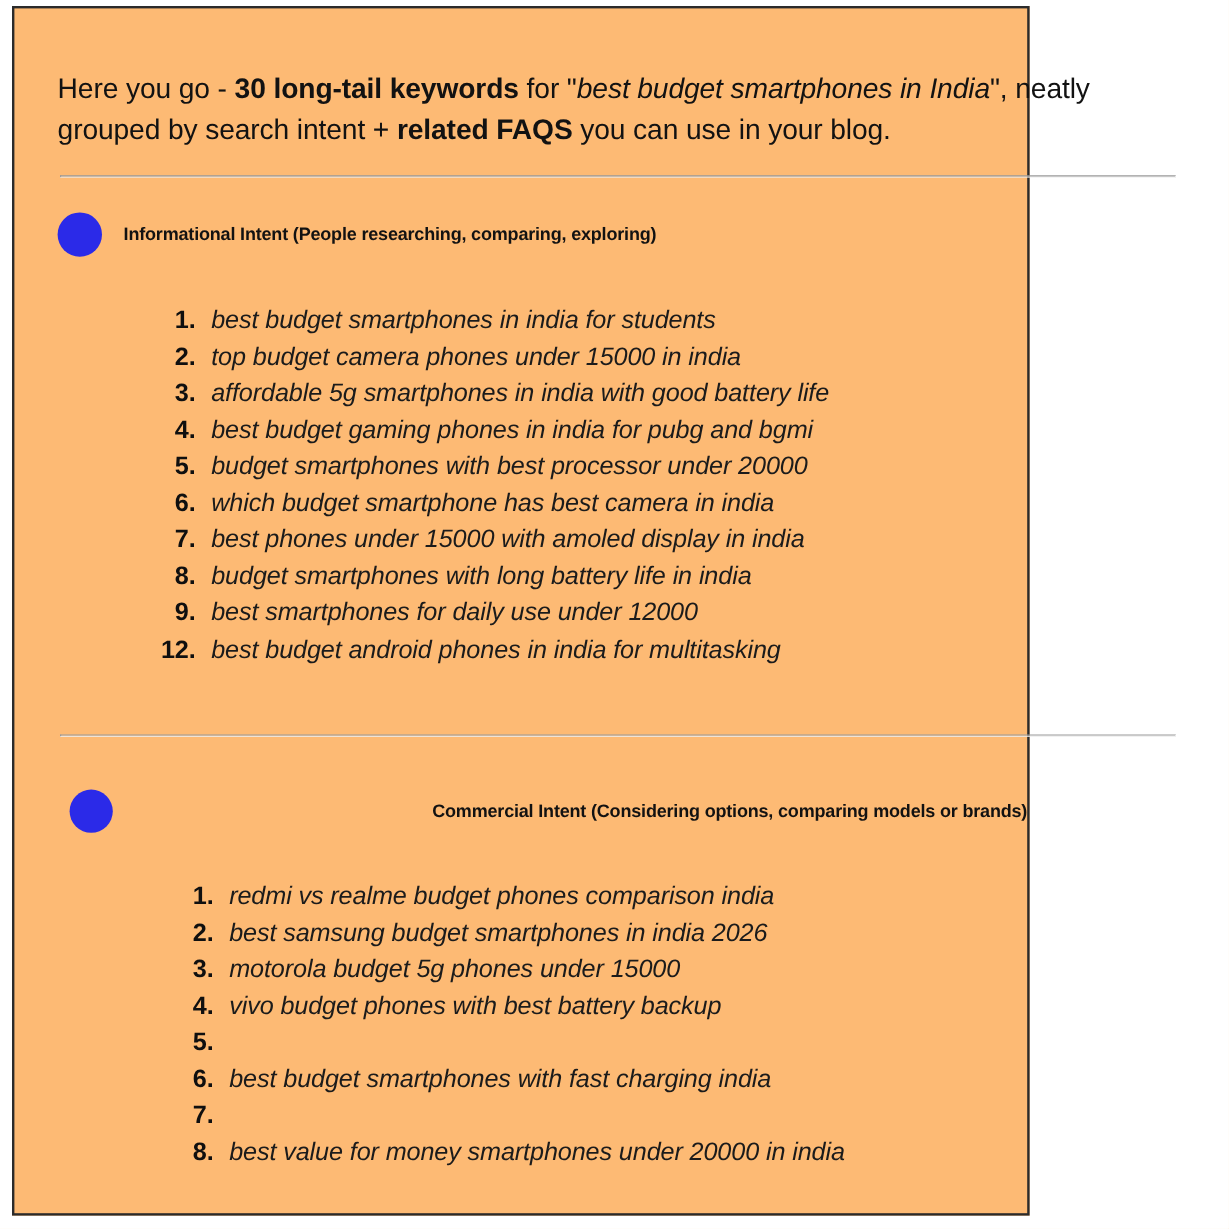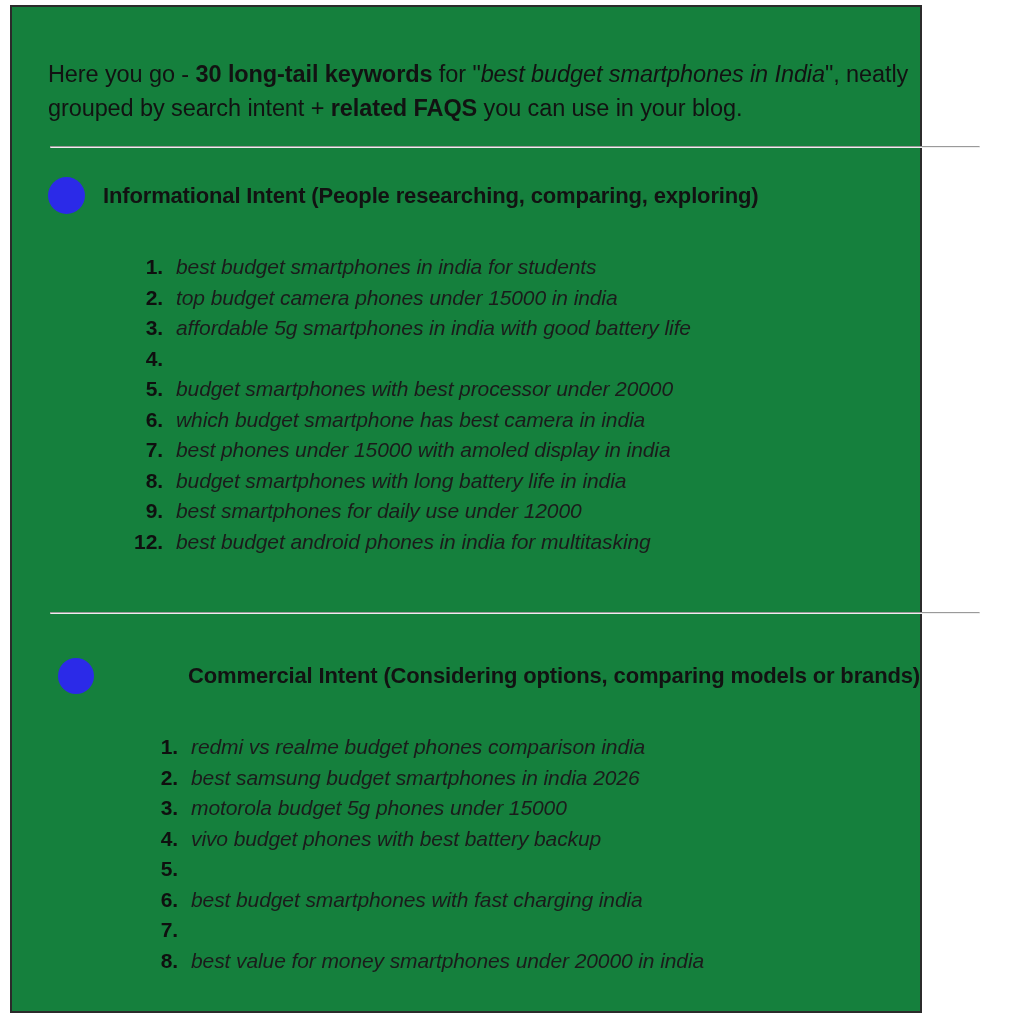--- a/index.html
+++ b/index.html
@@ -11,25 +11,25 @@
     width: 1024px;
     height: 1024px;
     font-family: "Liberation Sans", sans-serif;
     color: #1a1a1a;
     overflow: hidden;
   }
   .page-frame {
     position: absolute;
     left: 10px;
     top: 5px;
-    width: 912px;
+    width: 848px;
     height: 1008px;
     border: 2px solid #2b2b2b;
     box-sizing: border-box;
-    background: #15803d;
+    background: #fdba74;
   }
   .content {
     position: relative;
     width: 100%;
     height: 100%;
     box-sizing: border-box;
     padding: 0;
   }
 
   
@@ -74,21 +74,21 @@
     height: 37px;
     border-radius: 50%;
     background: #2b2ae8;
     flex: 0 0 auto;
   }
   #section-commercial .bullet-dot {
     width: 36px;
     height: 36px;
   }
   .section-title {
-    font-size: 22px;
+    font-size: 15px;
     font-weight: 700;
     color: #121212;
     margin-left: 18px;
     letter-spacing: -0.15px;
     white-space: nowrap;
   }
   #section-commercial .section-title { margin-left: 14px; }
 
   
   ol.keyword-list {
@@ -145,20 +145,21 @@
         <li>
             <span class="num">2.</span>
             <span class="txt">top budget camera phones under 15000 in india</span>
           </li>
         <li>
             <span class="num">3.</span>
             <span class="txt">affordable 5g smartphones in india with good battery life</span>
           </li>
         <li>
             <span class="num">4.</span>
+            <span class="txt">best budget gaming phones in india for pubg and bgmi</span>
           </li>
         <li>
             <span class="num">5.</span>
             <span class="txt">budget smartphones with best processor under 20000</span>
           </li>
         <li>
             <span class="num">6.</span>
             <span class="txt">which budget smartphone has best camera in india</span>
           </li>
         <li>

